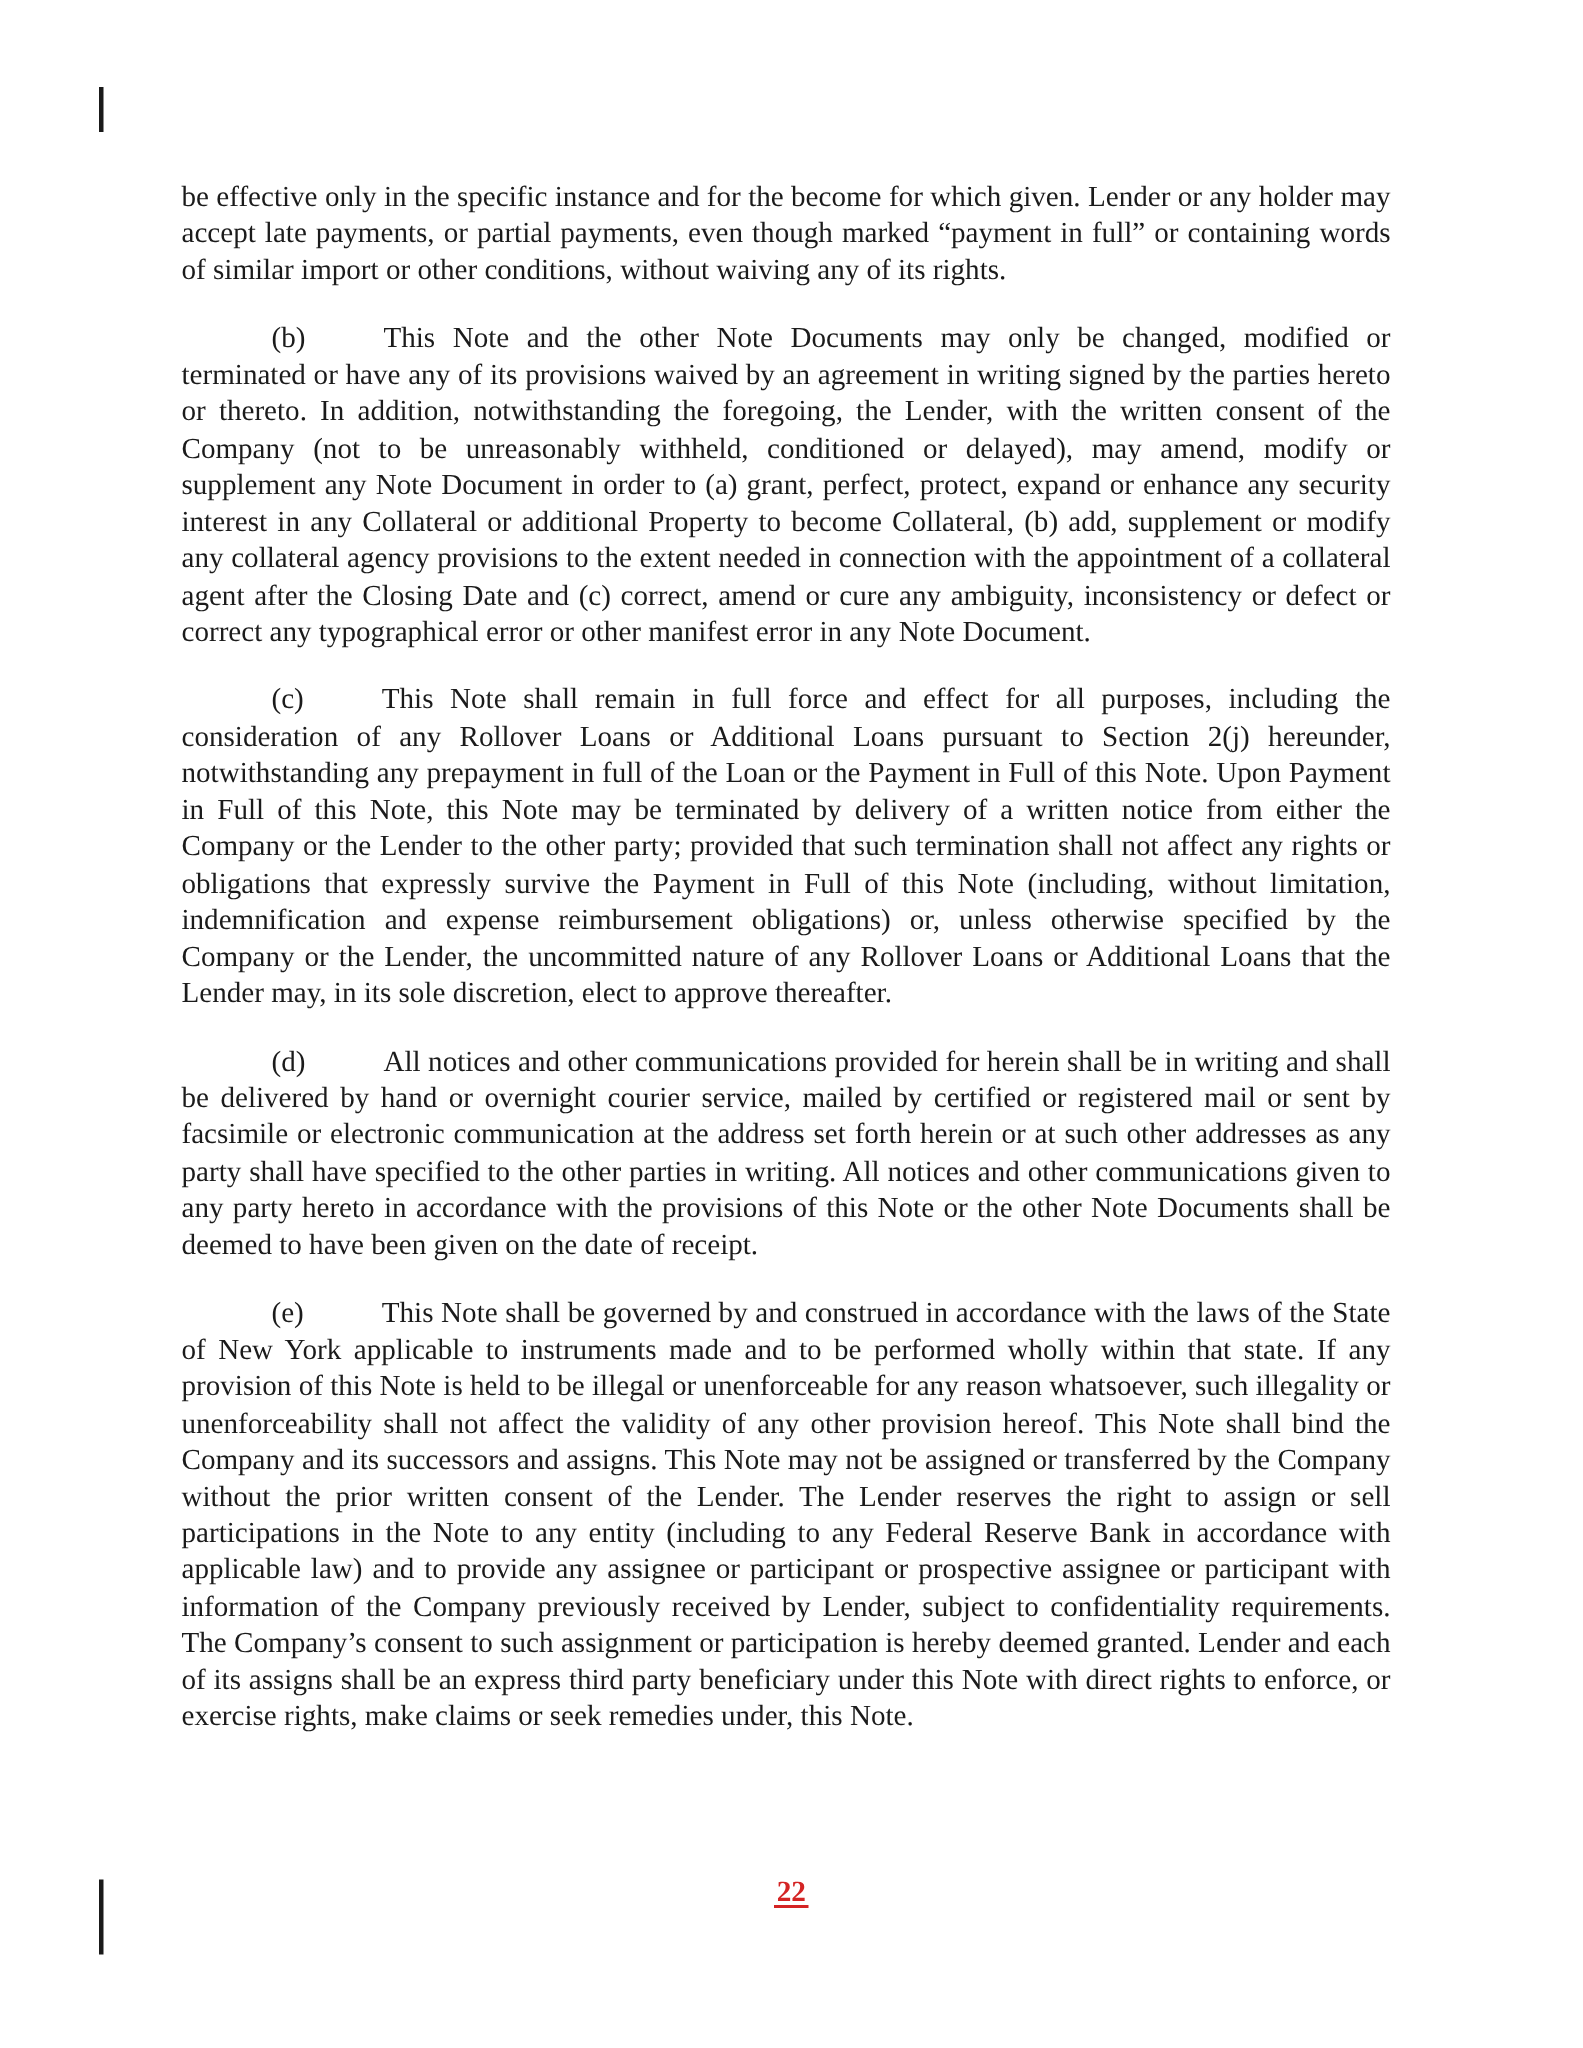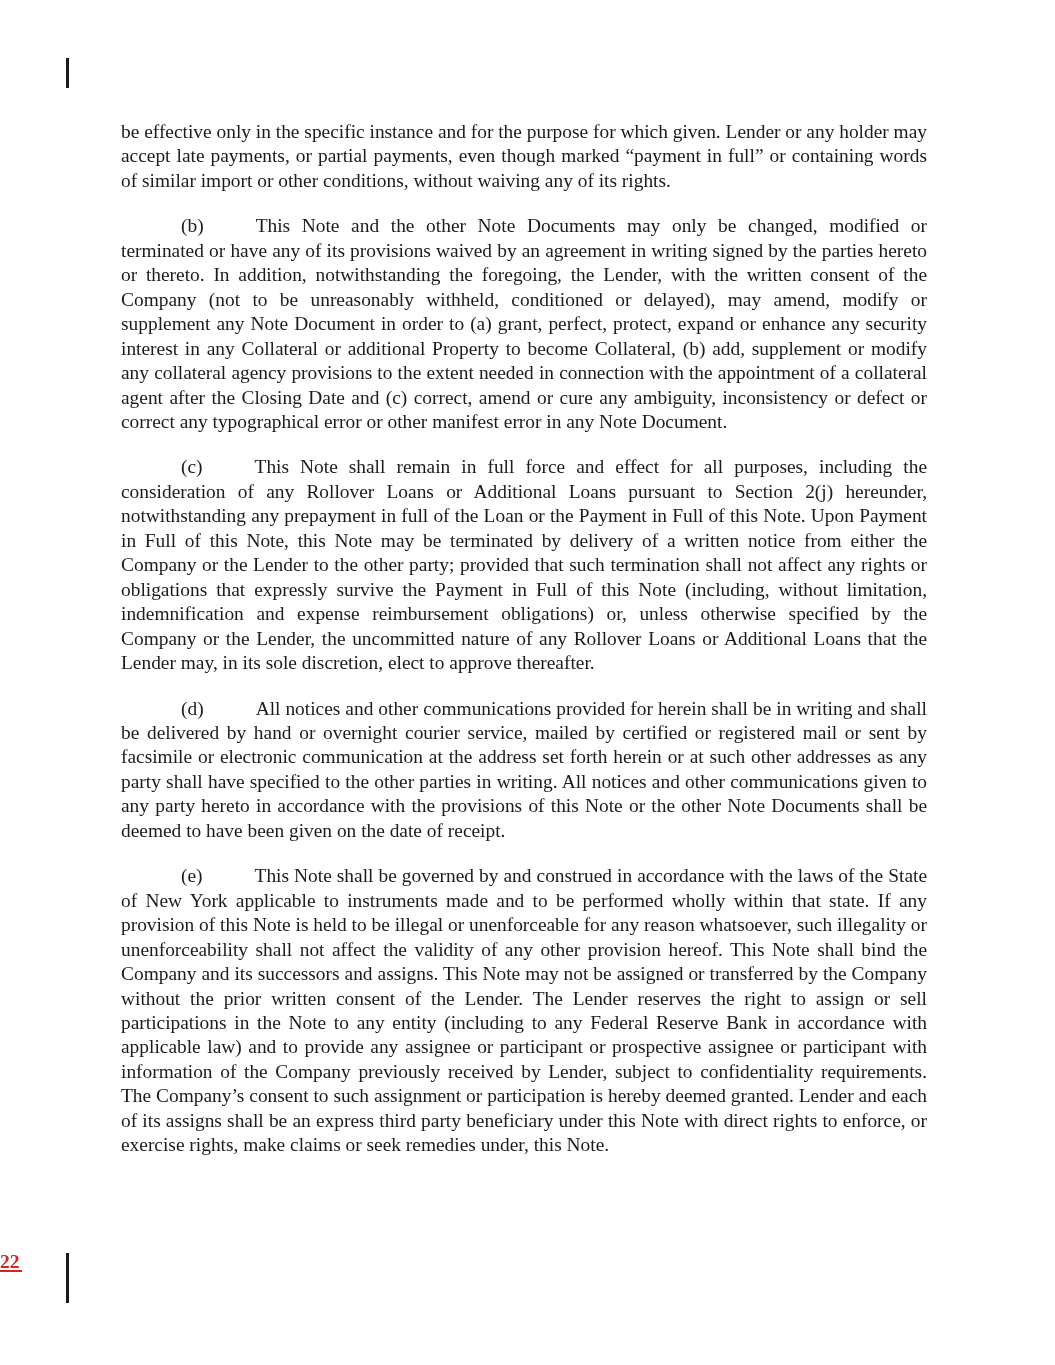--- a/index.html
+++ b/index.html
@@ -48,21 +48,21 @@
   }
   .revision-bar.bottom {
     top: 1253px;
     height: 50px;
   }
   .page-number-wrap {
     position: absolute;
     top: 1251px;
     left: 0;
     width: 100%;
-    text-align: left;
+    text-align: center;
   }
   .page-number {
     position: relative;
     display: inline-block;
     color: #d42424;
     font-weight: 700;
     font-size: 19.5px;
     line-height: 22px;
   }
   .page-number::after {
@@ -78,21 +78,21 @@
 </head>
 <body>
 
 <div class="page">
 
   <div class="revision-bar top"></div>
   <div class="revision-bar bottom"></div>
 
   <div class="text-block">
 
-    <p class="para"><span>be effective only in the specific instance and for the purpose for which given.  Lender or any holder may accept late payments, or partial payments, even though marked “payment in full” or containing words of similar import or other conditions, without waiving any of its rights.</span></p>
+    <p class="para"><span>be effective only in the specific instance and for the become for which given.  Lender or any holder may accept late payments, or partial payments, even though marked “payment in full” or containing words of similar import or other conditions, without waiving any of its rights.</span></p>
 
     <p class="para indent"><span class="plabel">(b)</span><span class="tab"></span><span>This Note and the other Note Documents may only be changed, modified or terminated or have any of its provisions waived by an agreement in writing signed by the parties hereto or thereto.  In addition, notwithstanding the foregoing, the Lender, with the written consent of the Company (not to be unreasonably withheld, conditioned or delayed), may amend, modify or supplement any Note Document in order to (a) grant, perfect, protect, expand or enhance any security interest in any Collateral or additional Property to become Collateral, (b) add, supplement or modify any collateral agency provisions to the extent needed in connection with the appointment of a collateral agent after the Closing Date and (c) correct, amend or cure any ambiguity, inconsistency or defect or correct any typographical error or other manifest error in any Note Document.</span></p>
 
     <p class="para indent"><span class="plabel">(c)</span><span class="tab"></span><span>This Note shall remain in full force and effect for all purposes, including the consideration of any Rollover Loans or Additional Loans pursuant to Section 2(j) hereunder, notwithstanding any prepayment in full of the Loan or the Payment in Full of this Note. Upon Payment in Full of this Note, this Note may be terminated by delivery of a written notice from either the Company or the Lender to the other party; provided that such termination shall not affect any rights or obligations that expressly survive the Payment in Full of this Note (including, without limitation, indemnification and expense reimbursement obligations) or, unless otherwise specified by the Company or the Lender, the uncommitted nature of any Rollover Loans or Additional Loans that the Lender may, in its sole discretion, elect to approve thereafter.</span></p>
 
     <p class="para indent"><span class="plabel">(d)</span><span class="tab"></span><span>All notices and other communications provided for herein shall be in writing and shall be delivered by hand or overnight courier service, mailed by certified or registered mail or sent by facsimile or electronic communication at the address set forth herein or at such other addresses as any party shall have specified to the other parties in writing.  All notices and other communications given to any party hereto in accordance with the provisions of this Note or the other Note Documents shall be deemed to have been given on the date of receipt.</span></p>
 
     <p class="para indent"><span class="plabel">(e)</span><span class="tab"></span><span>This Note shall be governed by and construed in accordance with the laws of the State of New York applicable to instruments made and to be performed wholly within that state.  If any provision of this Note is held to be illegal or unenforceable for any reason whatsoever, such illegality or unenforceability shall not affect the validity of any other provision hereof.  This Note shall bind the Company and its successors and assigns.  This Note may not be assigned or transferred by the Company without the prior written consent of the Lender.  The Lender reserves the right to assign or sell participations in the Note to any entity (including to any Federal Reserve Bank in accordance with applicable law) and to provide any assignee or participant or prospective assignee or participant with information of the Company previously received by Lender, subject to confidentiality requirements.  The Company’s consent to such assignment or participation is hereby deemed granted.  Lender and each of its assigns shall be an express third party beneficiary under this Note with direct rights to enforce, or exercise rights, make claims or seek remedies under, this Note.</span></p>
 
   </div>

